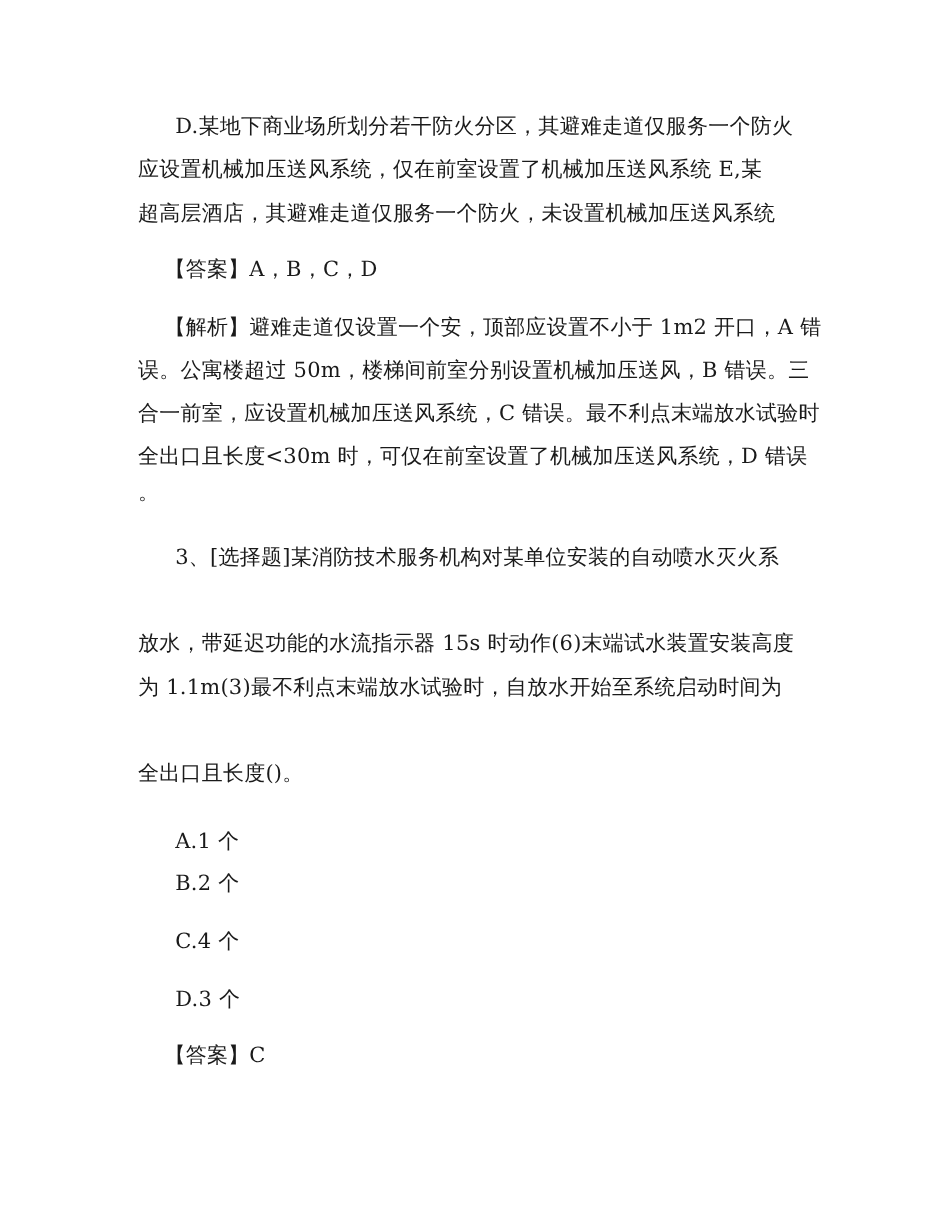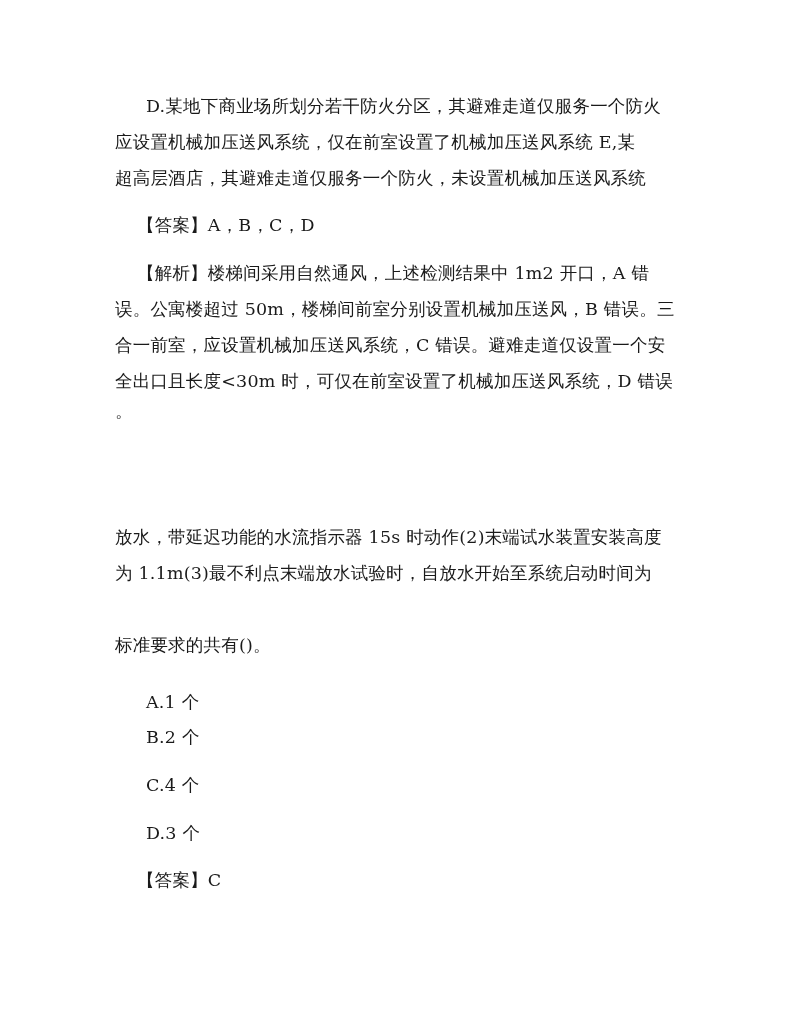--- a/index.html
+++ b/index.html
@@ -13,29 +13,30 @@
 </head>
 <body>
 
 <div class="page">
   <div class="line indent" style="top:95px">D.某地下商业场所划分若干防火分区，其避难走道仅服务一个防火</div>
   <div class="line" style="top:131px">应设置机械加压送风系统，仅在前室设置了机械加压送风系统 E,某</div>
   <div class="line" style="top:167px">超高层酒店，其避难走道仅服务一个防火，未设置机械加压送风系统</div>
 
   <div class="line bracket-indent" style="top:214px">【答案】A，B，C，D</div>
 
-  <div class="line bracket-indent" style="top:262px">【解析】楼梯间采用自然通风，上述检测结果中 1m2 开口，A 错</div>
+  <div class="line bracket-indent" style="top:262px">【解析】避难走道仅设置一个安，顶部应设置不小于 1m2 开口，A 错</div>
   <div class="line" style="top:298px">误。公寓楼超过 50m，楼梯间前室分别设置机械加压送风，B 错误。三</div>
-  <div class="line" style="top:334px">合一前室，应设置机械加压送风系统，C 错误。避难走道仅设置一个安</div>
+  <div class="line" style="top:334px">合一前室，应设置机械加压送风系统，C 错误。最不利点末端放水试验时</div>
   <div class="line" style="top:370px">全出口且长度&lt;30m 时，可仅在前室设置了机械加压送风系统，D 错误</div>
   <div class="line" style="top:400px">。</div>
 
-  <div class="line" style="top:526px">放水，带延迟功能的水流指示器 15s 时动作(2)末端试水装置安装高度</div>
+  <div class="line indent" style="top:454px">3、[选择题]某消防技术服务机构对某单位安装的自动喷水灭火系</div>
+  <div class="line" style="top:526px">放水，带延迟功能的水流指示器 15s 时动作(6)末端试水装置安装高度</div>
   <div class="line" style="top:562px">为 1.1m(3)最不利点末端放水试验时，自放水开始至系统启动时间为</div>
-  <div class="line" style="top:634px">标准要求的共有()。</div>
+  <div class="line" style="top:634px">全出口且长度()。</div>
 
   <div class="line indent" style="top:691px">A.1 个</div>
   <div class="line indent" style="top:726px">B.2 个</div>
   <div class="line indent" style="top:774px">C.4 个</div>
   <div class="line indent" style="top:822px">D.3 个</div>
 
   <div class="line bracket-indent" style="top:869px">【答案】C</div>
 </div>
 
 </body></html>

